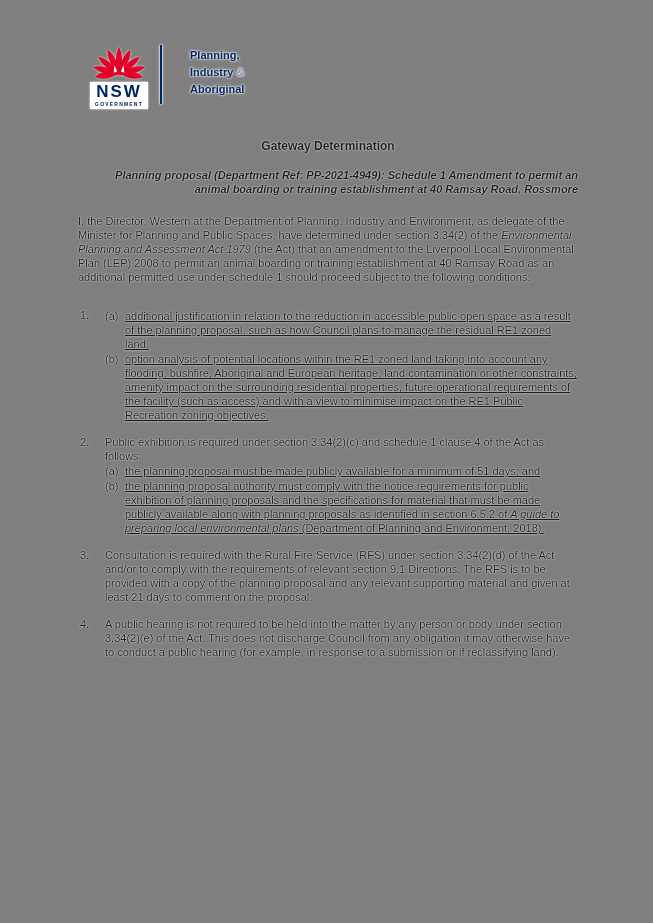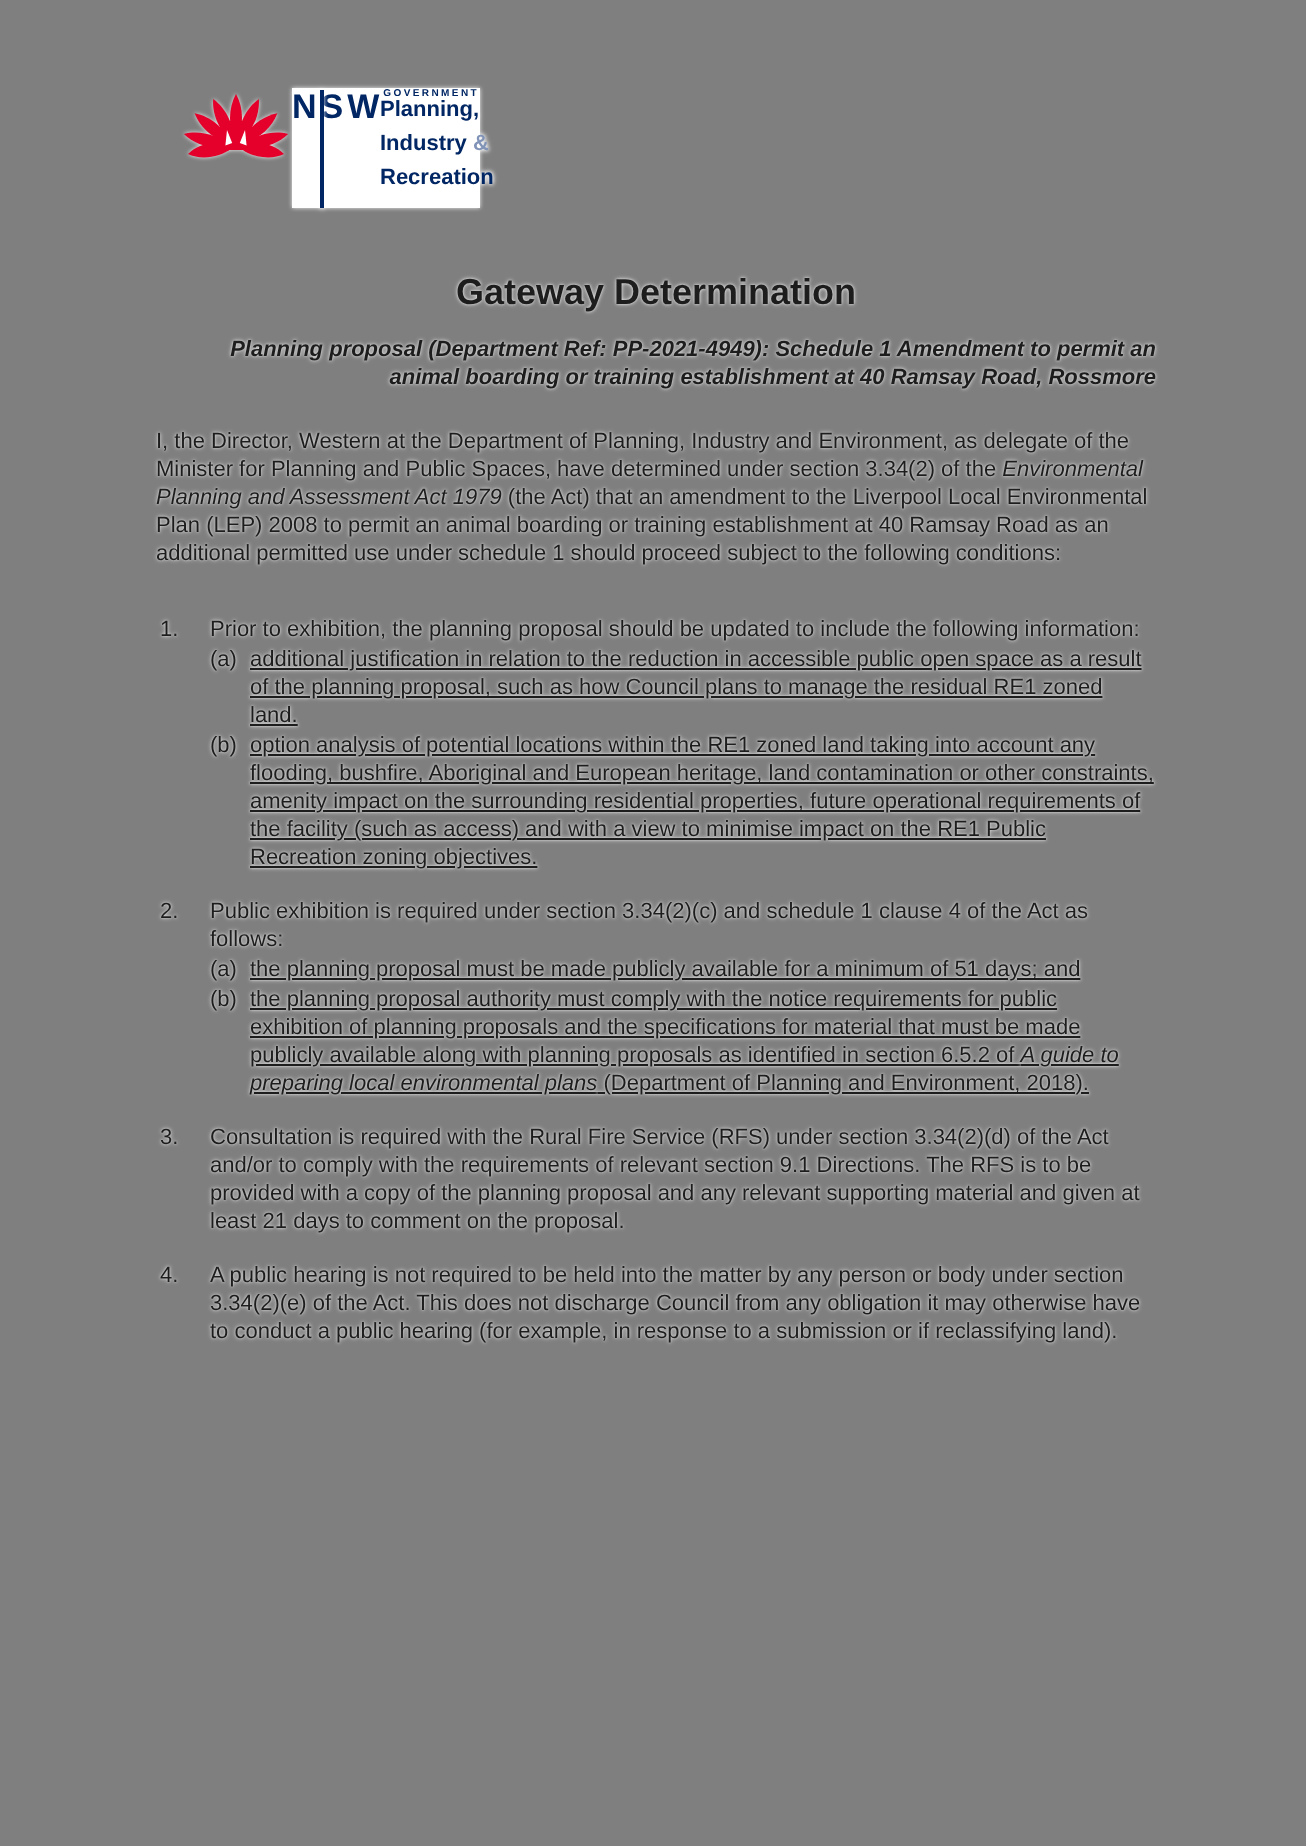--- a/index.html
+++ b/index.html
@@ -24,21 +24,21 @@
     position: absolute;
     left: 90px;
     top: 44px;
     display: flex;
     align-items: stretch;
     filter: drop-shadow(0 0 1px rgba(255,255,255,0.9));
   }
   .emblem {
     width: 58px;
     display: flex;
-    flex-direction: row;
+    flex-direction: column;
     align-items: stretch;
   }
   .emblem svg { display: block; margin: 0 auto; }
   .nsw-box {
     background: #ffffff;
     text-align: center;
     font-weight: bold;
     font-size: 17px;
     line-height: 18px;
     letter-spacing: 2px;
@@ -77,21 +77,21 @@
   .content {
     position: absolute;
     left: 78px;
     top: 138px;
     width: 500px;
     font-size: 11px;
     line-height: 14px;
     text-shadow: 0 0 2px rgba(255,255,255,0.8), 0 0 1px rgba(255,255,255,0.55);
   }
   .doc-title {
-    font-size: 18px;
+    font-size: 12px;
     font-weight: bold;
     text-align: center;
     margin: 0 0 13px 0;
     line-height: 17px;
   }
   .subtitle {
     font-weight: bold;
     font-style: italic;
     margin: 0 0 18px 0;
     text-align: right;
@@ -149,38 +149,37 @@
           </g>
         </svg>
       </span>
       <div class="nsw-box">NSW</div>
       <div class="gov-box">GOVERNMENT</div>
     </div>
     <div class="divider"></div>
     <div class="brand">
       <div>Planning,</div>
       <div><span>Industry</span> <span class="amp">&amp;</span></div>
-      <div>Recreation</div>
+      <div>Aboriginal</div>
     </div>
   </div>
 
   <div class="content">
 
     <h1 class="doc-title">Gateway Determination</h1>
 
     <p class="subtitle">Planning proposal (Department Ref: PP-2021-4949): Schedule 1 Amendment to permit an animal boarding or training establishment at 40 Ramsay Road, Rossmore</p>
 
     <p class="intro"><span>I, the Director, Western at the Department of Planning, Industry and Environment, as delegate of the Minister for Planning and Public Spaces, have determined under section 3.34(2) of the </span><span class="italic">Environmental Planning and Assessment Act 1979</span><span> (the Act) that an amendment to the Liverpool Local Environmental Plan (LEP) 2008 to permit an animal boarding or training establishment at 40 Ramsay Road as an additional permitted use under schedule 1 should proceed subject to the following conditions:</span></p>
 
     <div class="cond-list">
 
       <div class="cond">
         <div class="cond-num">1.</div>
         <div class="cond-body">
-          <div>Prior to exhibition, the planning proposal should be updated to include the following information:</div>
           <div class="subitems">
             <div class="subitem">
               <div class="sub-marker">(a)</div>
               <div class="sub-text">additional justification in relation to the reduction in accessible public open space as a result of the planning proposal, such as how Council plans to manage the residual RE1 zoned land.</div>
             </div>
             <div class="subitem">
               <div class="sub-marker">(b)</div>
               <div class="sub-text">option analysis of potential locations within the RE1 zoned land taking into account any flooding, bushfire, Aboriginal and European heritage, land contamination or other constraints, amenity impact on the surrounding residential properties, future operational requirements of the facility (such as access) and with a view to minimise impact on the RE1 Public Recreation zoning objectives.</div>
             </div>
           </div>

